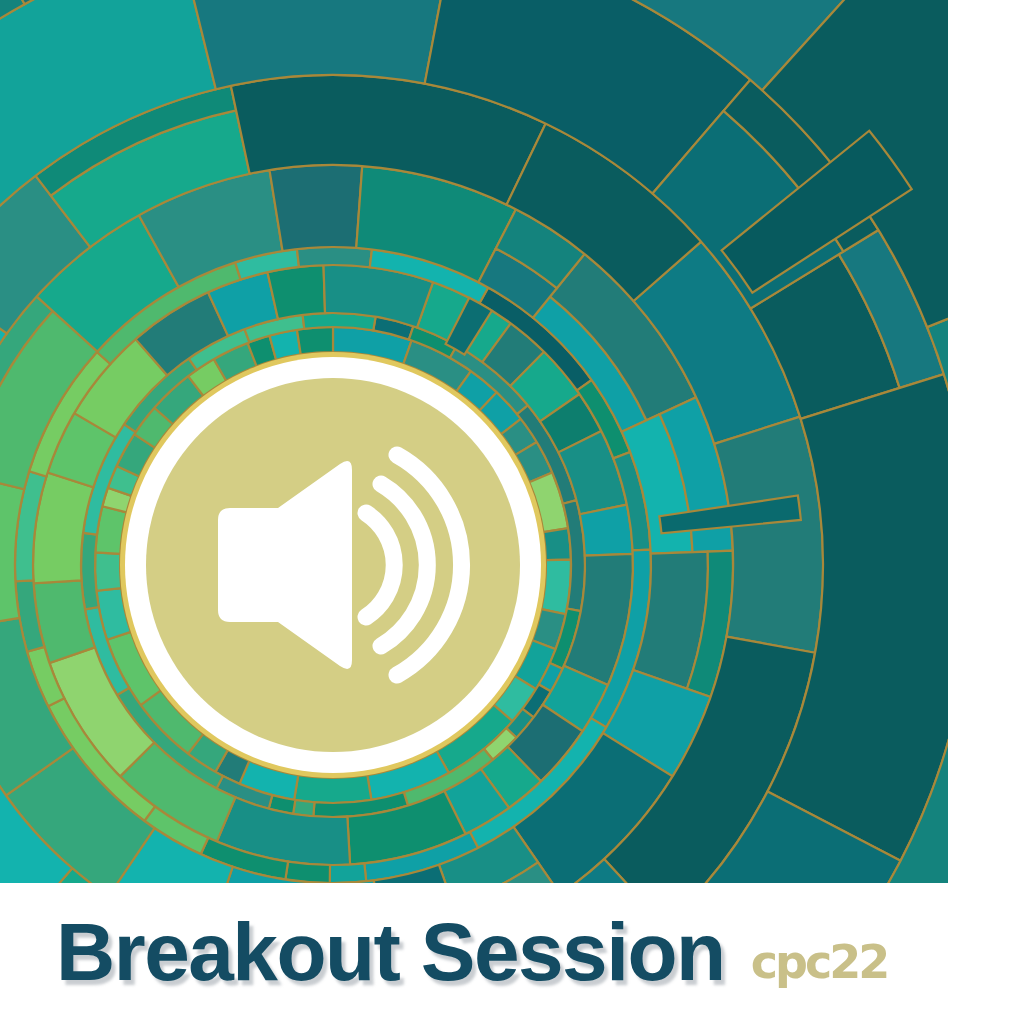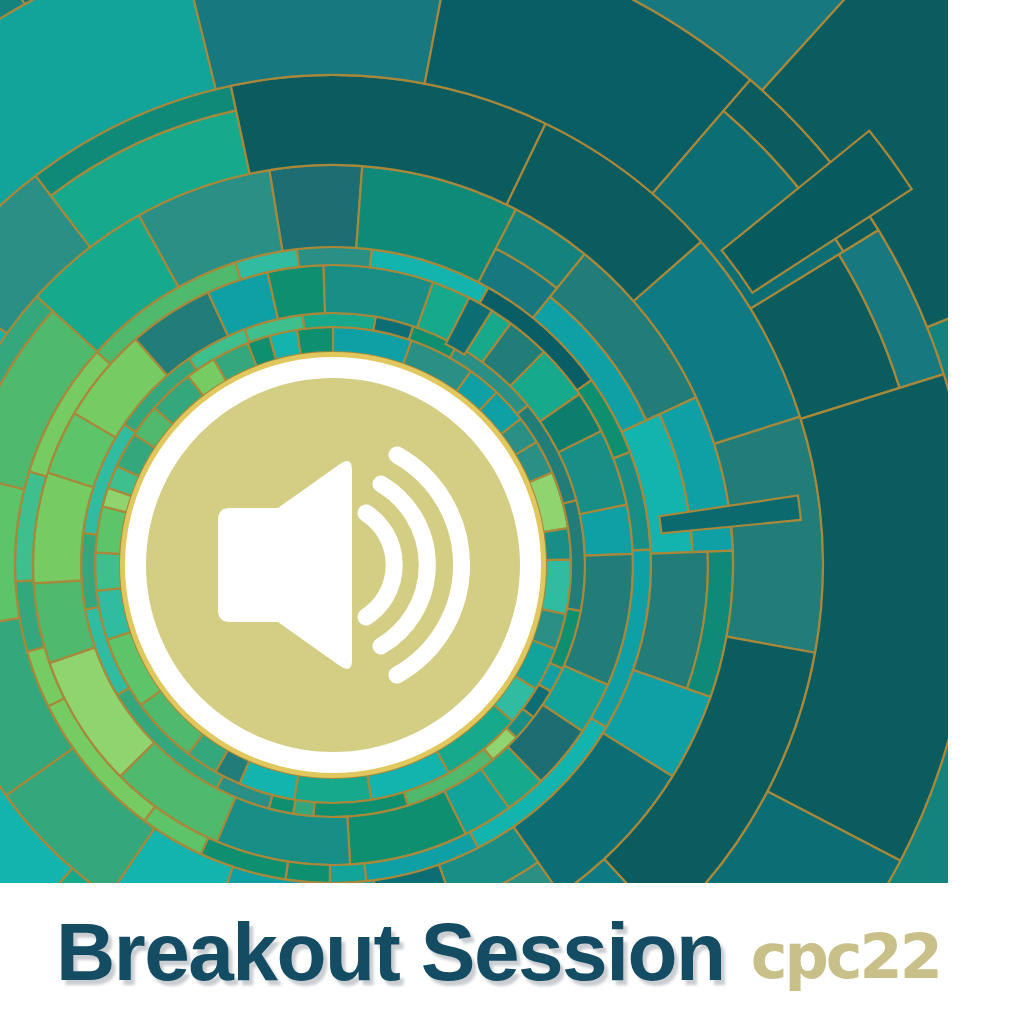--- a/index.html
+++ b/index.html
@@ -49,21 +49,21 @@
     letter-spacing: -1.5px;
     color: #144C63;
     text-shadow: 4px 5px 3px rgba(120,130,140,0.40);
     white-space: nowrap;
     line-height: 1;
   }
   #brand-logo {
     margin-left: 26px;
     font-family: "DejaVu Sans", sans-serif;
     font-weight: bold;
-    font-size: 62px;
+    font-size: 46px;
     letter-spacing: -3px;
     color: #C9C089;
     white-space: nowrap;
     line-height: 1;
     position: relative;
     top: -2px;
   }
 </style>
 </head>
 <body>

